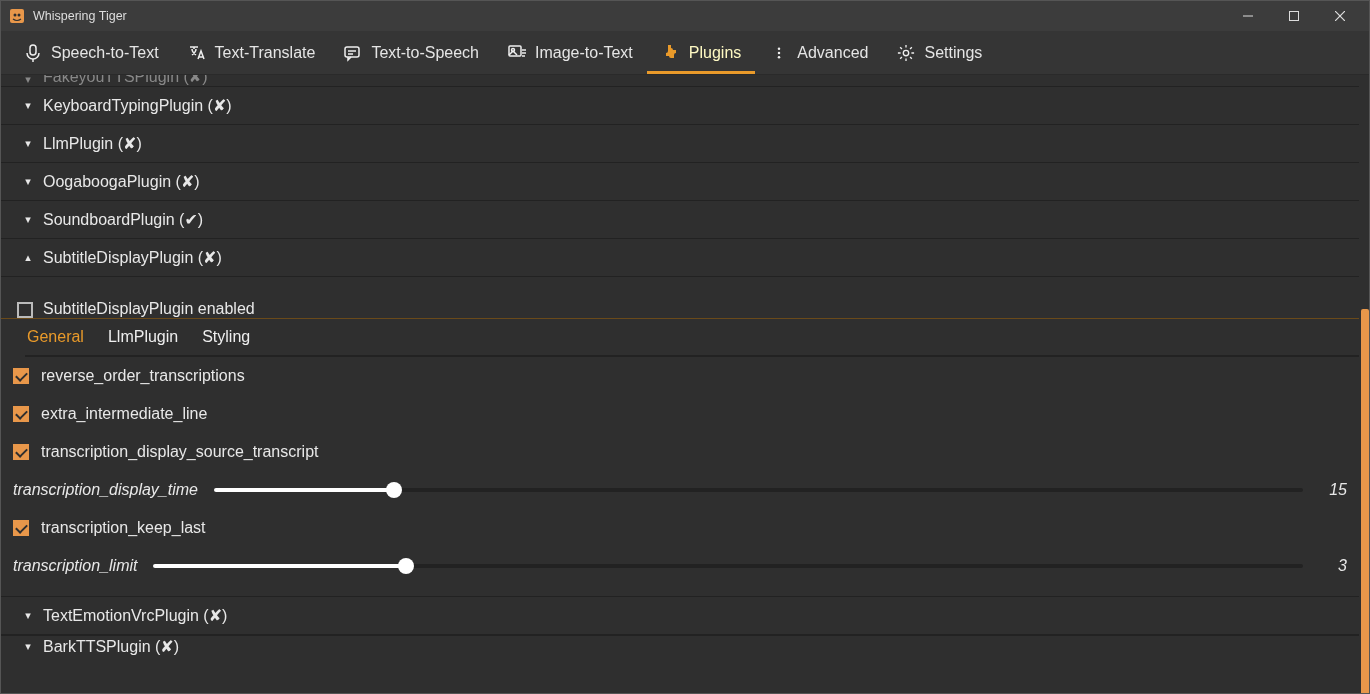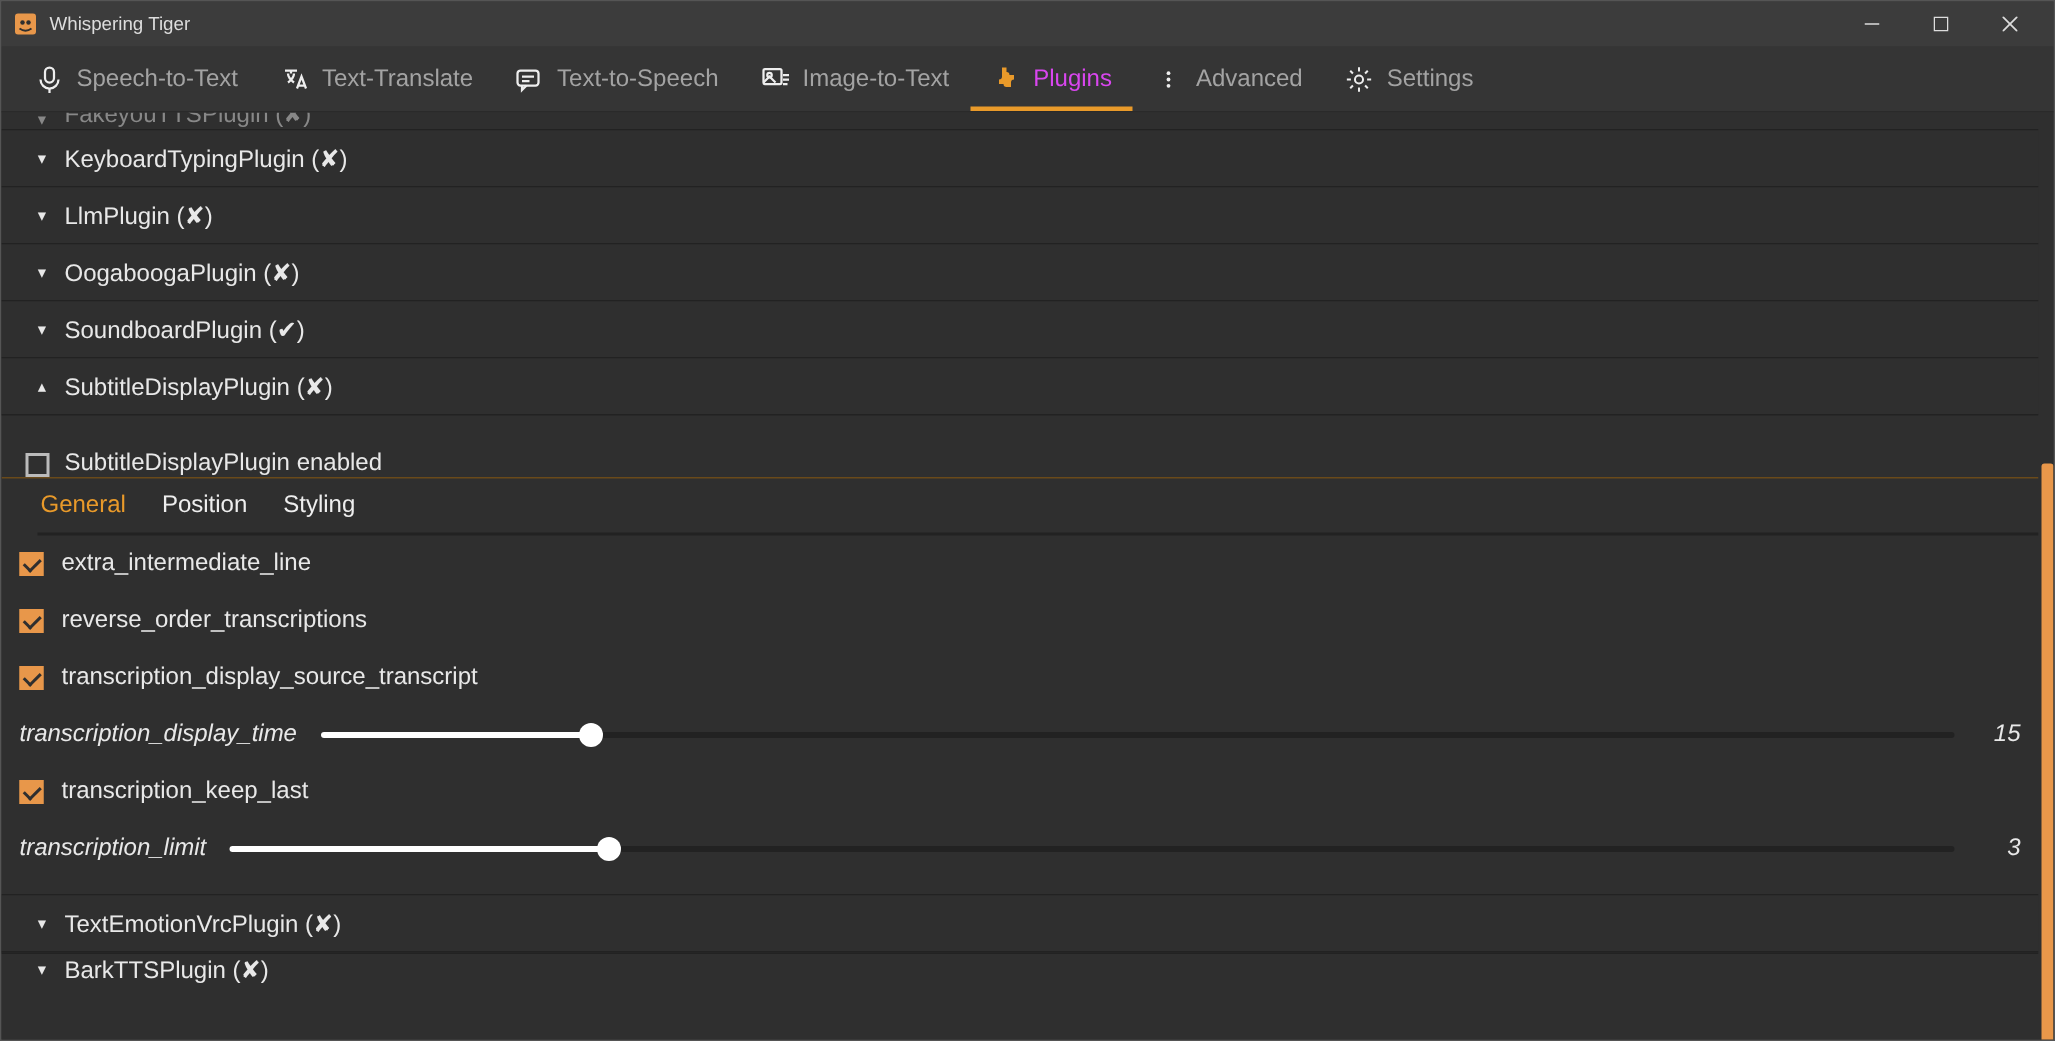--- a/index.html
+++ b/index.html
@@ -4,22 +4,22 @@
 <style>
   * { box-sizing: border-box; margin: 0; padding: 0; }
   html, body { width: 1370px; height: 694px; overflow: hidden; font-family: "Segoe UI", Arial, sans-serif; background: #1e1e1e; color: #e8e8e8; font-size: 15px; }
   .window { display: flex; flex-direction: column; width: 100%; height: 100%; background: #353535; border: 1px solid #555; }
   .titlebar { display: flex; align-items: center; justify-content: space-between; height: 30px; background: #3c3c3c; padding: 0 6px 0 8px; color: #ddd; font-size: 12.5px; }
   .titlebar-left { display: flex; align-items: center; gap: 8px; }
   .app-icon { width: 16px; height: 16px; display: inline-block; }
   .win-controls { display: flex; gap: 0; }
   .win-btn { width: 46px; height: 30px; display: flex; align-items: center; justify-content: center; color: #ddd; }
   .tabbar { display: flex; align-items: flex-end; height: 44px; background: #353535; border-bottom: 1px solid #2a2a2a; padding: 0 8px; gap: 0; }
-  .tab { display: flex; align-items: center; gap: 8px; padding: 10px 14px 8px 14px; font-size: 16px; color: #a3a3a3; border-bottom: 3px solid transparent; cursor: pointer; }
-  .tab.active { color: #d946ef; border-bottom-color: #e99a2a; }
+  .tab { display: flex; align-items: center; gap: 8px; padding: 10px 14px 8px 14px; font-size: 16px; color: #e5e5e5; border-bottom: 3px solid transparent; cursor: pointer; }
+  .tab.active { color: #fef9c3; border-bottom-color: #e99a2a; }
   .tab .icon { width: 20px; height: 20px; display: inline-flex; align-items: center; justify-content: center; }
   .content { flex: 1; overflow: hidden; position: relative; background: #2f2f2f; }
   .scroll-area { position: absolute; inset: 0 10px 4px 0; overflow: hidden; }
   .scrollbar-right { position: absolute; top: 234px; right: 0; width: 8px; height: 456px; background: #e8974a; border-radius: 2px; }
   .plugin-row { display: flex; align-items: center; height: 38px; border-bottom: 1px solid #222; padding-left: 20px; font-size: 16px; cursor: pointer; background: #2f2f2f; }
   .caret { width: 14px; display: inline-flex; justify-content: center; margin-right: 8px; font-size: 11px; }
   .truncated { height: 12px; overflow: hidden; padding-left: 20px; display: flex; align-items: flex-end; font-size: 16px; color: #888; border-bottom: 1px solid #222; }
   .enable-row { display: flex; align-items: flex-end; height: 42px; padding-left: 16px; gap: 10px; border-bottom: 1px solid #6a4a1a; font-size: 16px; }
   .chk { width: 16px; height: 16px; border: 2px solid #bbb; display: inline-block; position: relative; flex-shrink: 0; }
   .chk.orange { border-color: #e8974a; background: #e8974a; }
@@ -180,32 +180,32 @@
           </div>
         </div>
 
       <div class="enable-row">
         <span class="chk"></span>
         <span>SubtitleDisplayPlugin enabled</span>
       </div>
 
       <div class="subtabbar">
         <span class="subtab active">General</span>
-        <span class="subtab">Position</span>
+        <span class="subtab">LlmPlugin</span>
         <span class="subtab">Styling</span>
       </div>
 
       <div id="options-list">
           <div class="option">
             <span class="chk orange"></span>
+            <span class="option-label">reverse_order_transcriptions</span>
+          </div>
+          <div class="option">
+            <span class="chk orange"></span>
             <span class="option-label">extra_intermediate_line</span>
-          </div>
-          <div class="option">
-            <span class="chk orange"></span>
-            <span class="option-label">reverse_order_transcriptions</span>
           </div>
           <div class="option">
             <span class="chk orange"></span>
             <span class="option-label">transcription_display_source_transcript</span>
           </div>
           <div class="slider-row">
             <span class="slider-label">transcription_display_time</span>
             <div class="slider-track">
               <div class="slider-fill" style="width: 16.5%;"></div>
               <div class="slider-thumb" style="left: 16.5%;"></div>

